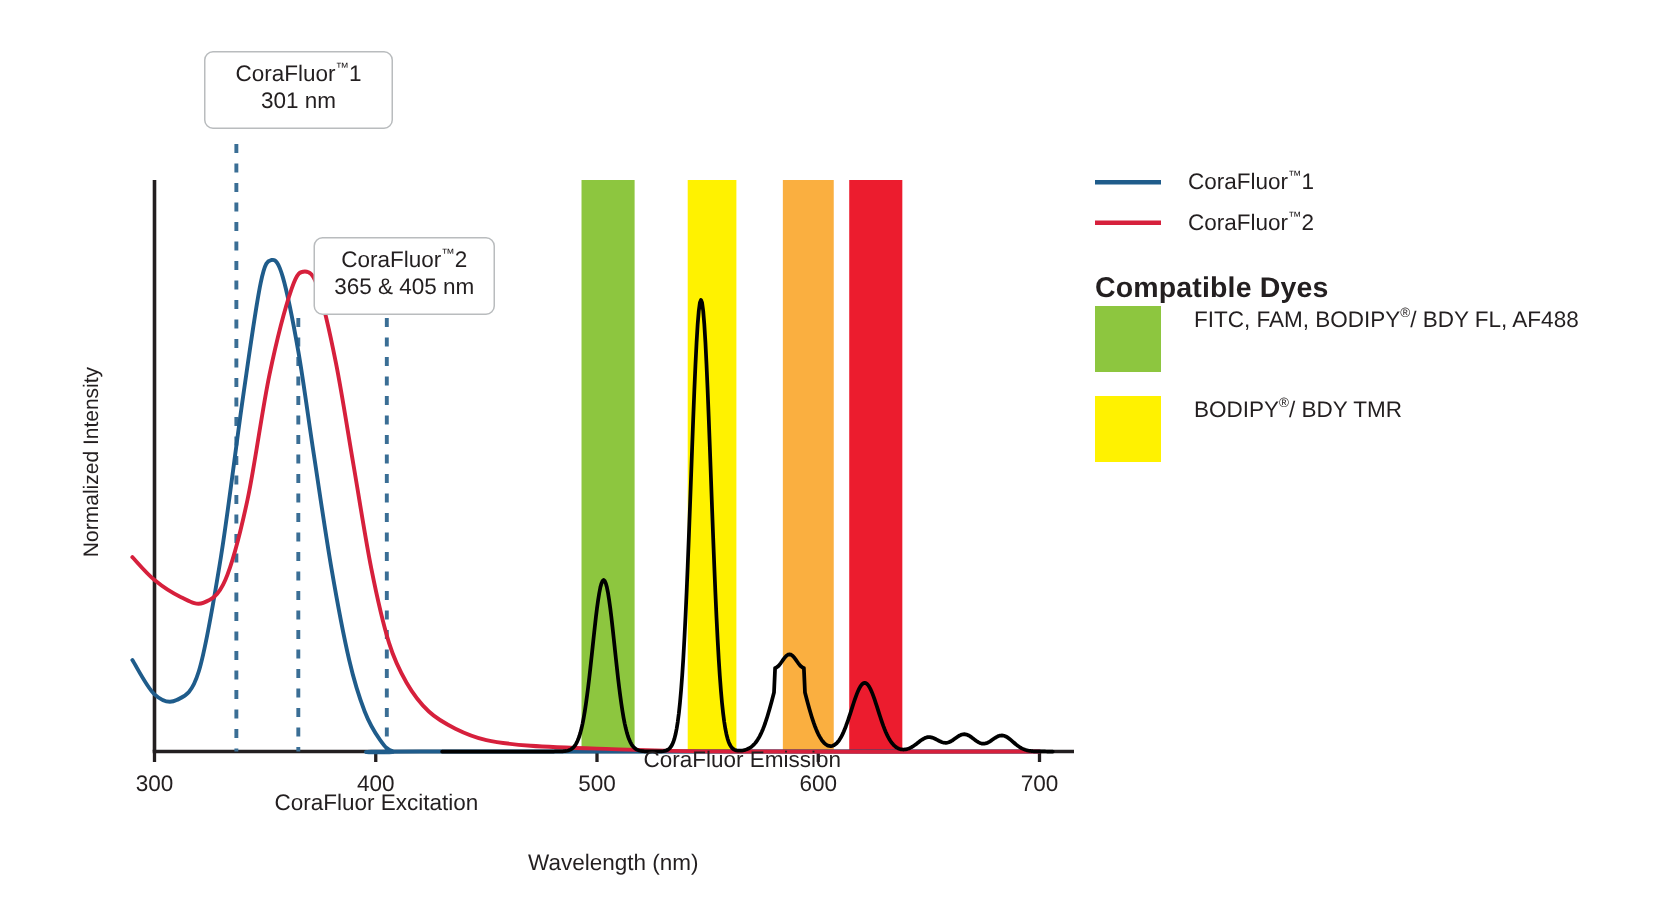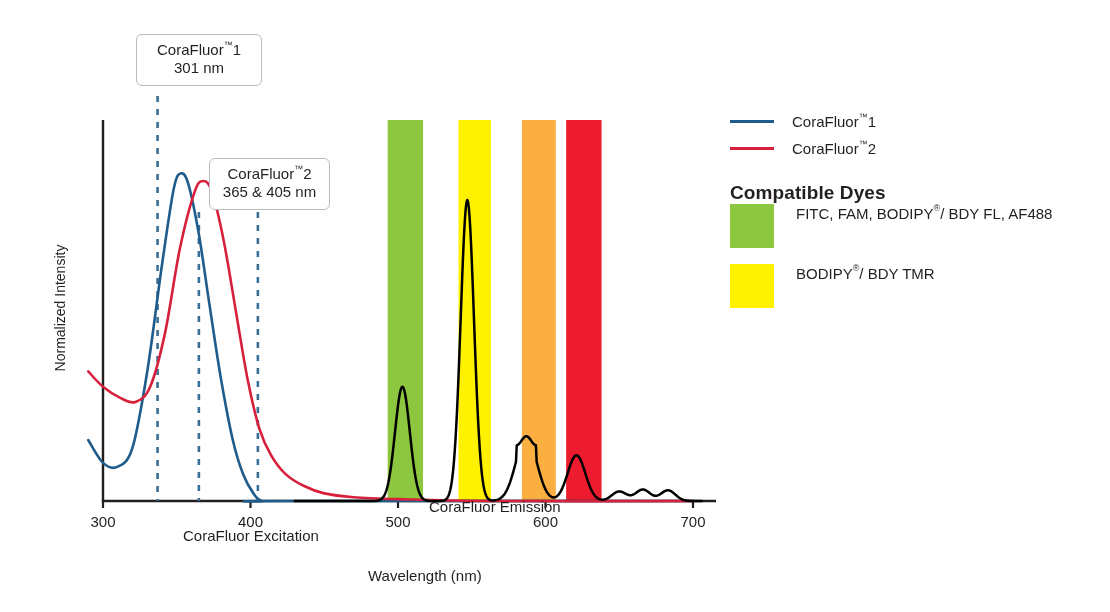--- a/index.html
+++ b/index.html
@@ -170,21 +170,21 @@
     <div class="callout" id="callout-cf2">
       <span class="ln"><span>CoraFluor</span><sup>™</sup><span>2</span></span>
       <span class="ln">365 &amp; 405 nm</span>
     </div>
 
     <div class="ylabel">Normalized Intensity</div>
 
     <div class="axis-text" id="region-left" style="left:143px; top:527px;margin-left:40px;">CoraFluor Excitation</div>
     <div class="axis-text" id="region-right" style="left:412px; top:498px;margin-left:17px;">CoraFluor Emission</div>
 
-    <div class="axis-text" id="x-axis-title" style="left:368px; top:567px;text-align:right;">Wavelength (nm)</div>
+    <div class="axis-text" id="x-axis-title" style="left:352px; top:567px;text-align:right;">Wavelength (nm)</div>
   </div>
 
   <div class="side-panel">
 
     <div class="line-legend" id="line-legend">
         <div class="line-legend-row">
           <span class="line-swatch" style="border-top-color: rgb(31, 92, 139);"></span>
           <span class="line-legend-label">CoraFluor<sup>™</sup>1</span>
         </div>
         <div class="line-legend-row">

